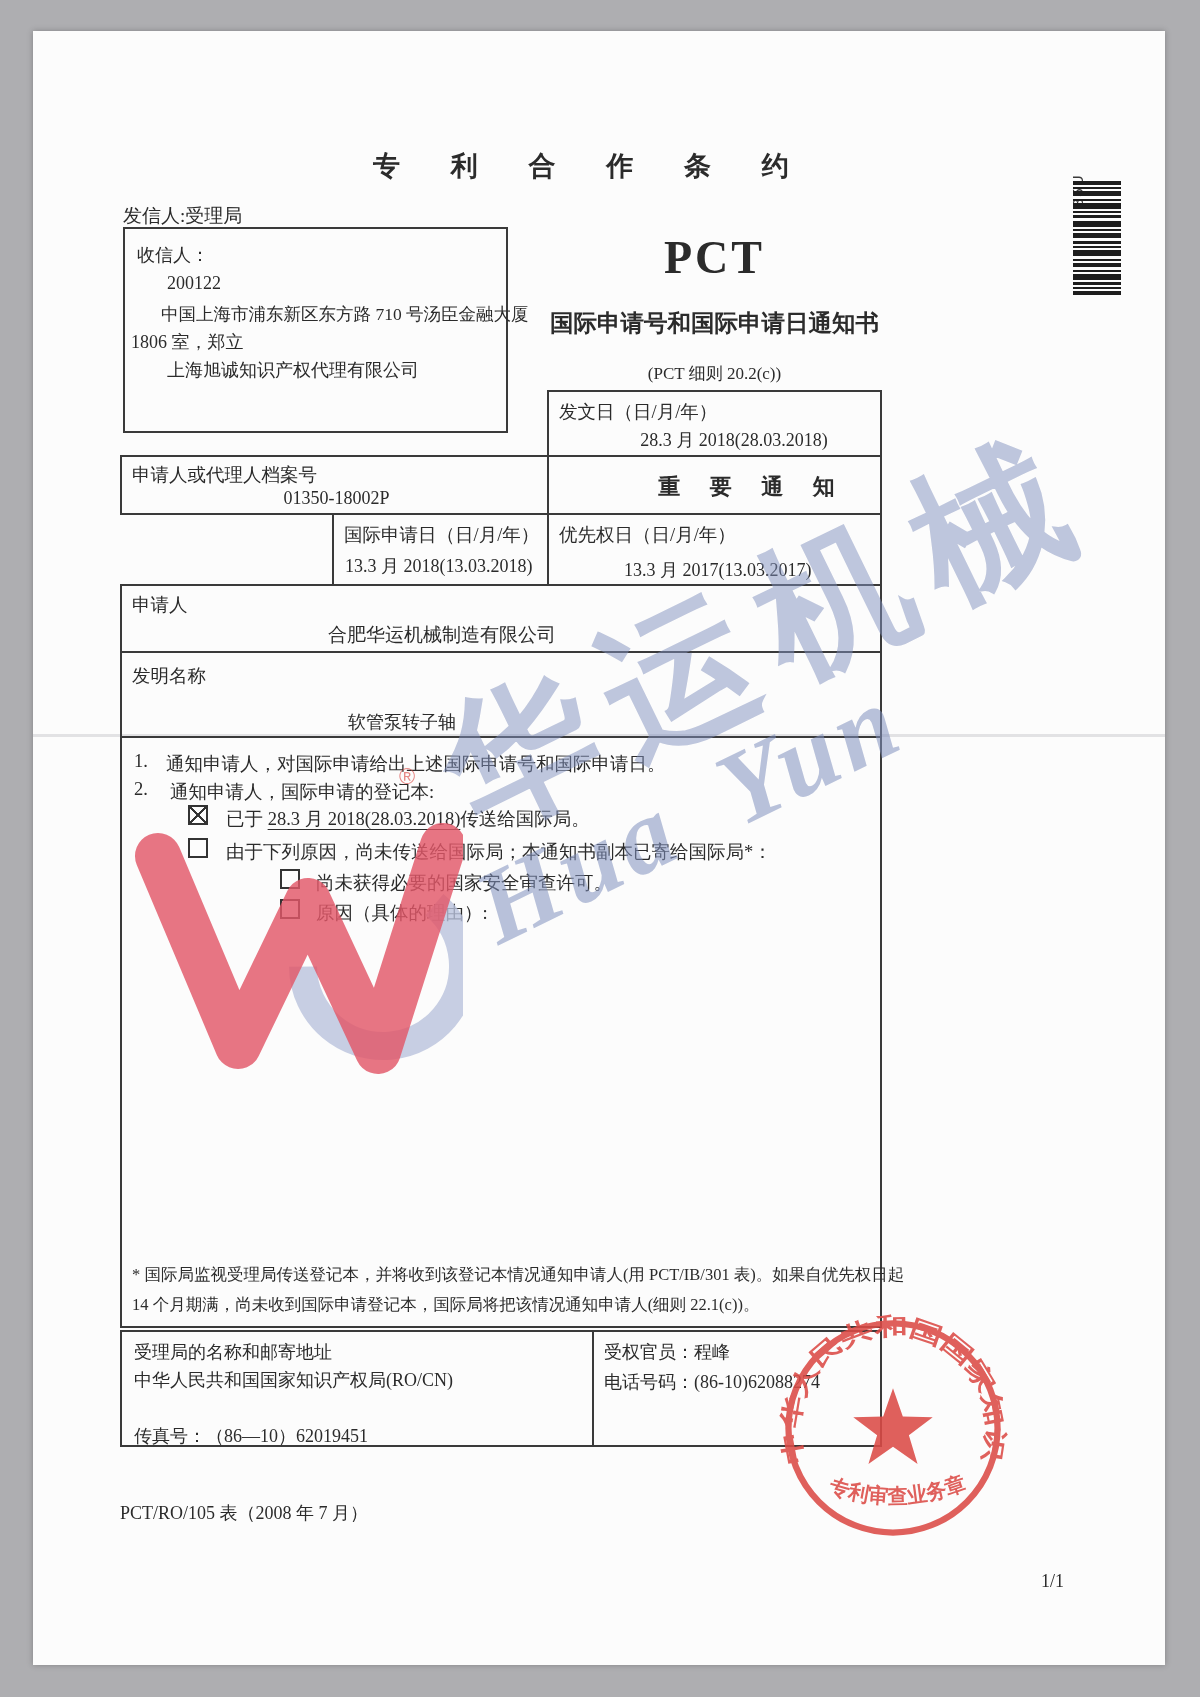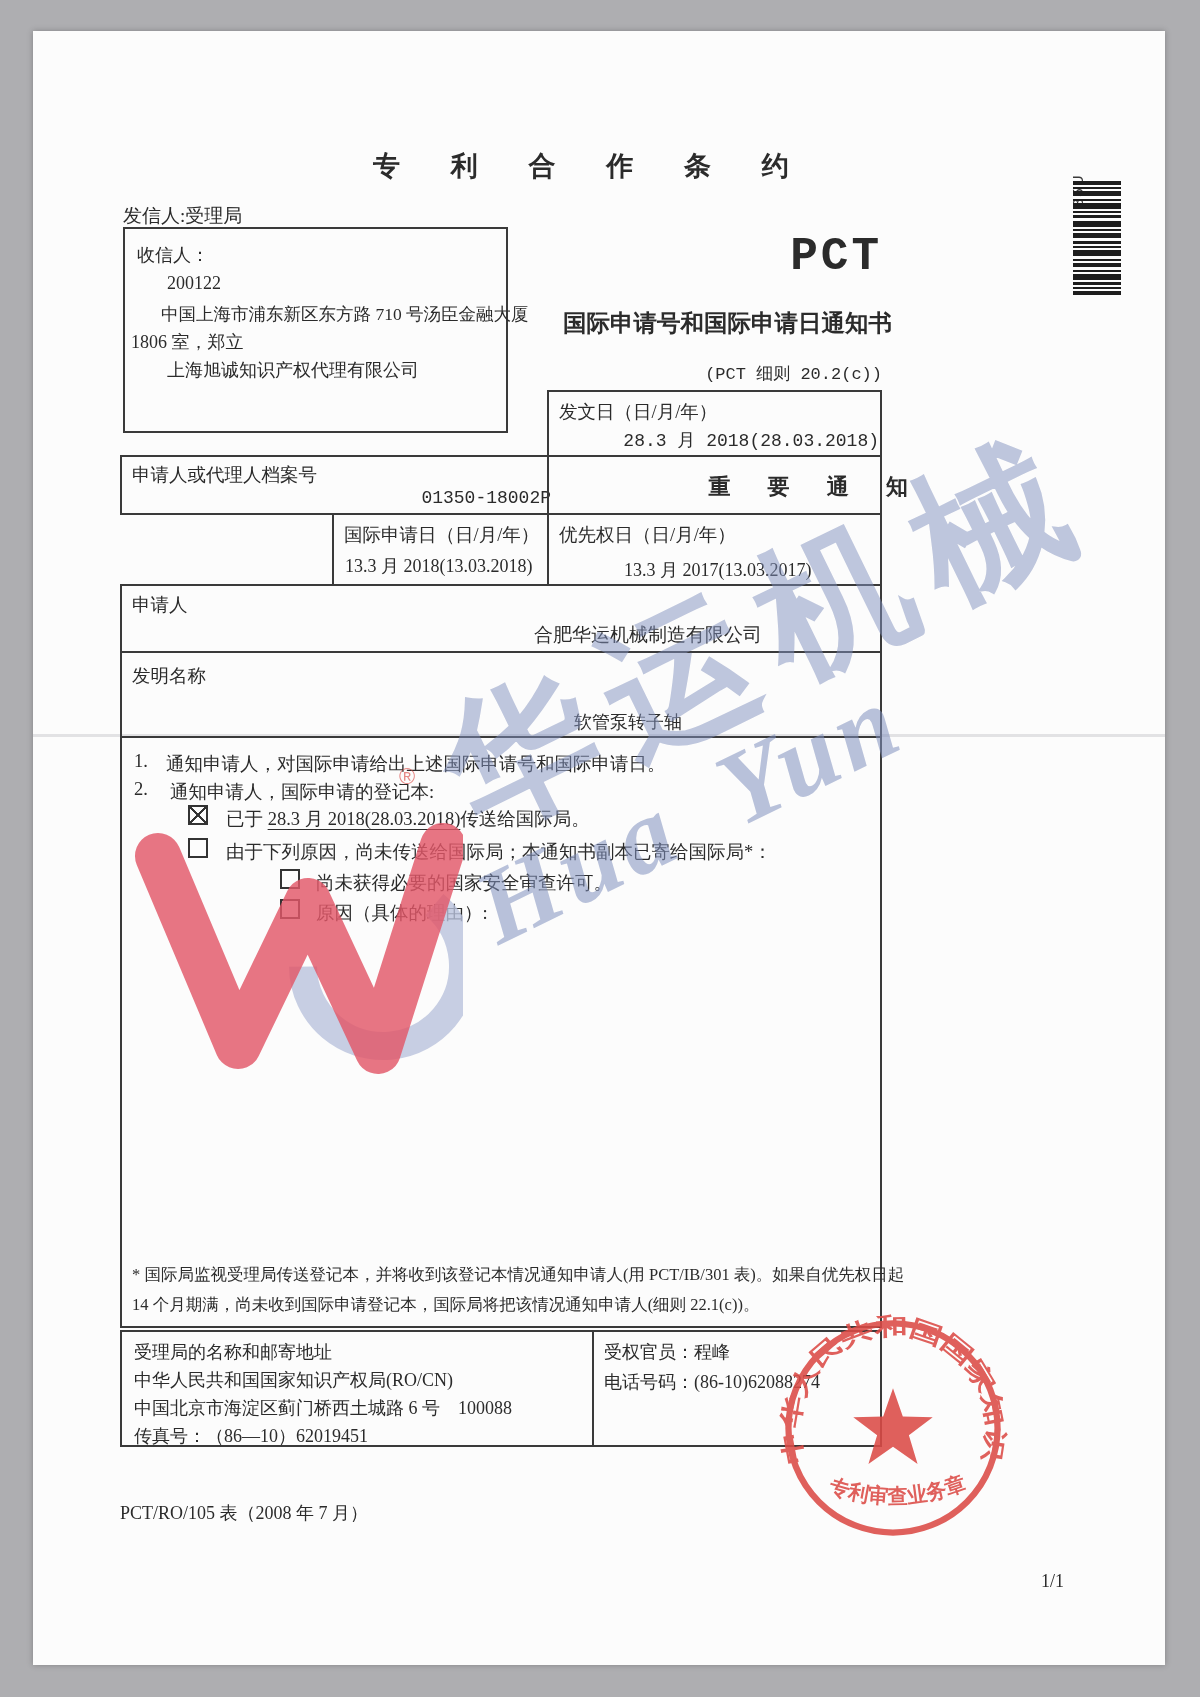--- a/index.html
+++ b/index.html
@@ -18,21 +18,21 @@
   .box{position:absolute;border:2px solid #3a3a3a;box-sizing:border-box;}
   .doc-title{font-size:27px;font-weight:bold;letter-spacing:22px;}
   .t18{font-size:18px;}
   .t17{font-size:17.5px;}
   .pct-big{font-size:46px;font-weight:bold;letter-spacing:3px;}
   .notif{font-size:23.5px;font-weight:bold;}
   .rule{font-size:17px;}
   .label{font-size:18.5px;}
   .val{font-size:18px;}
   .important{font-size:22px;font-weight:bold;letter-spacing:12px;padding-left:36px;}
-  .center{text-align:right;white-space:nowrap;font-family:Liberation Mono, monospace;}
+  .center{text-align:center;white-space:nowrap;}
   .checkbox{position:absolute;width:20px;height:20px;border:2px solid #333;box-sizing:border-box;background:#fcfcfc;}
   .checkbox.checked{
     background:
       linear-gradient(to top right, transparent 45%, #333 45%, #333 55%, transparent 55%),
       linear-gradient(to bottom right, transparent 45%, #333 45%, #333 55%, transparent 55%);
   }
   .u{text-decoration:underline;text-underline-offset:4px;}
   .footnote{font-size:16.5px;line-height:30px;}
   .crease{position:absolute;left:0;top:703px;width:1132px;height:3px;background:rgba(195,195,200,.45);}
   .wm{pointer-events:none;}
@@ -142,21 +142,20 @@
     <div class="wm wm-reg">®</div>
 
     <div class="abs footnote" style="left:10px;top:522px;">* 国际局监视受理局传送登记本，并将收到该登记本情况通知申请人(用 PCT/IB/301 表)。如果自优先权日起</div>
     <div class="abs footnote" style="left:10px;top:552px;">14 个月期满，尚未收到国际申请登记本，国际局将把该情况通知申请人(细则 22.1(c))。</div>
   </div>
 
   <div class="box" style="left:87px;top:1299px;width:762px;height:117px;">
     <div style="position:absolute;left:470px;top:0;width:2px;height:113px;background:#3a3a3a;"></div>
     <div class="abs t18" style="left:12px;top:8px;">受理局的名称和邮寄地址</div>
     <div class="abs t18" style="left:12px;top:36px;">中华人民共和国国家知识产权局(RO/CN)</div>
-    <div class="abs t18" style="left:12px;top:64px;">中国北京市海淀区蓟门桥西土城路 6 号　100088</div>
     <div class="abs t18" style="left:12px;top:92px;">传真号：（86—10）62019451</div>
     <div class="abs t18" style="left:482px;top:8px;"><span>受权官员：</span><span>程峰</span></div>
     <div class="abs t18" style="left:482px;top:38px;"><span>电话号码：</span><span>(86-10)62088274</span></div>
   </div>
 
   <div class="abs footer-code" style="left:87px;top:1470px;">PCT/RO/105 表（2008 年 7 月）</div>
   <div class="abs pagenum" style="left:1008px;top:1540px;">1/1</div>
 
   <div class="barcode-label">35U</div>
   <svg class="barcode" width="48" height="114" viewBox="0 0 48 114">

